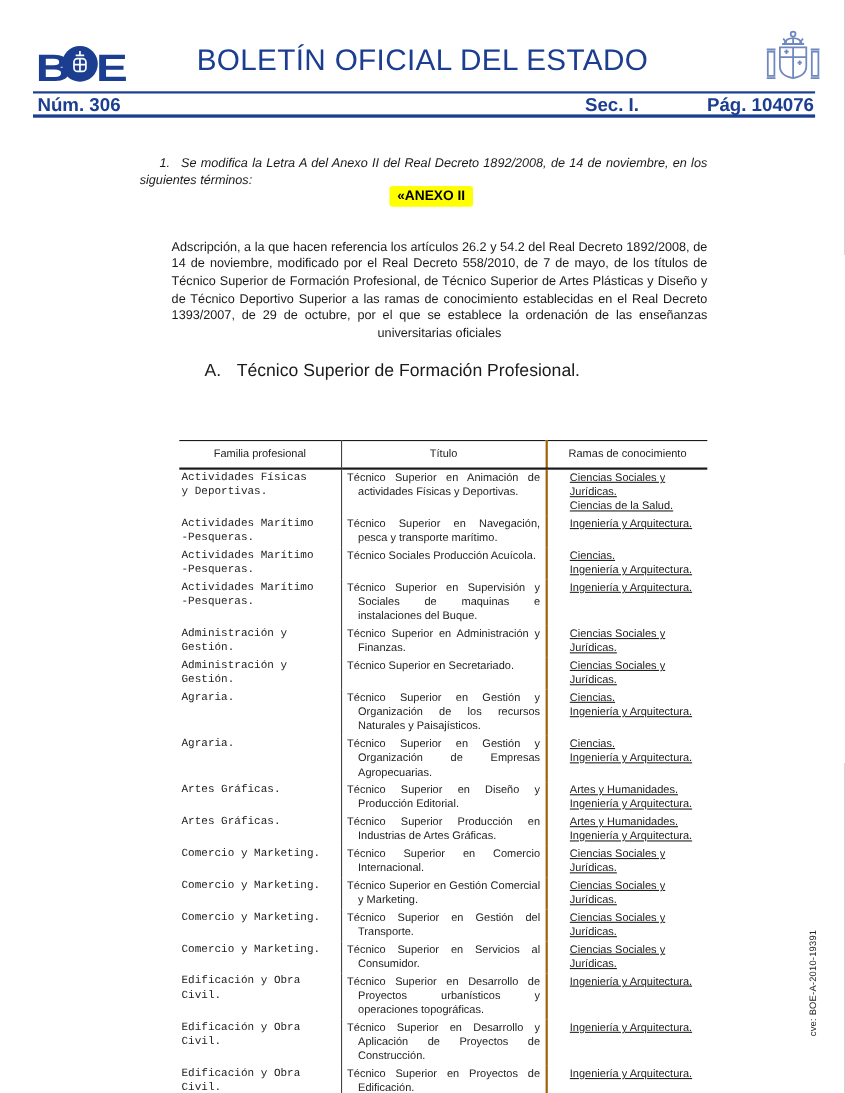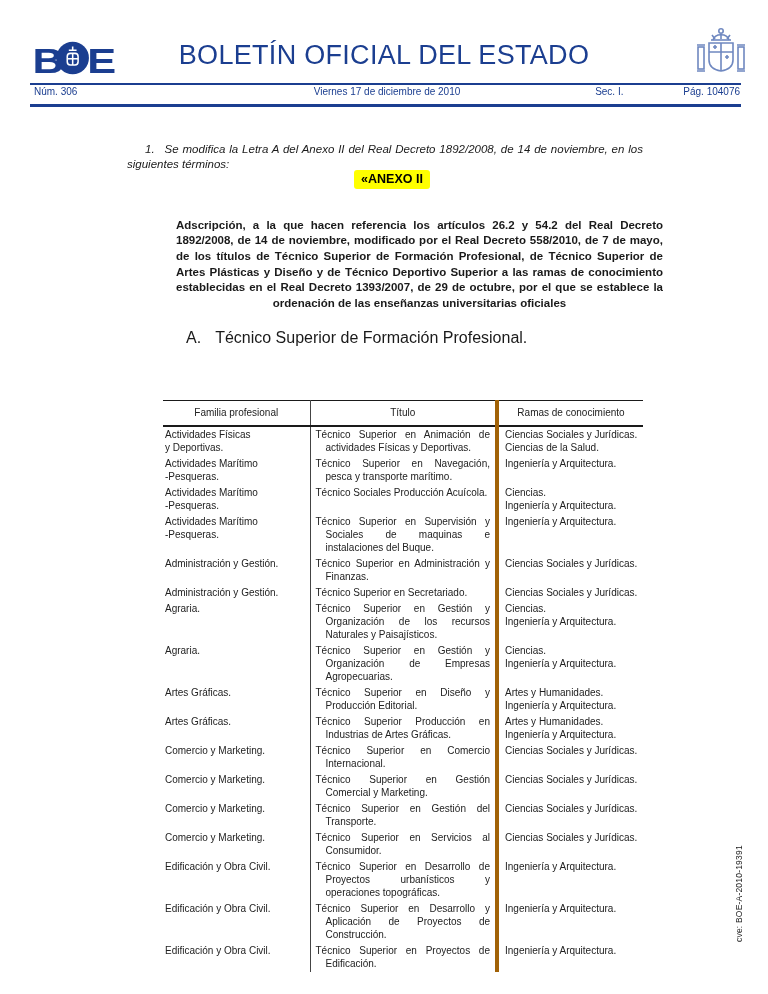--- a/index.html
+++ b/index.html
@@ -13,62 +13,62 @@
     position:absolute;top:40px;left:0;right:0;text-align:center;
     font-size:27px;font-weight:normal;color:#1b3e90;letter-spacing:.3px;
   }
   .boe-logo{position:absolute;top:37px;left:34px;}
   .coat-arms{position:absolute;top:27px;right:22px;}
   .rule{position:absolute;left:30px;right:27px;background:#1b3e90;}
   .rule-thin{top:83px;height:2px;}
   .rule-thick{top:104px;height:3px;}
   .meta-row{
     position:absolute;top:86px;left:34px;right:28px;height:16px;
-    font-size:10px;font-weight:normal;color:#1b3e90;
+    font-size:17px;font-weight:bold;color:#1b3e90;
   }
   .meta-left{position:absolute;left:0;top:0;}
   .meta-center{position:absolute;left:0;right:0;top:0;text-align:center;}
   .meta-right{position:absolute;right:0;top:0;}
   .meta-right span{margin-left:14px;padding-left:43px;}
   .meta-right span:first-child{margin-left:0;}
   
   .para1{
     position:absolute;top:130px;left:127px;width:516px;
     font-size:11.5px;line-height:15px;text-indent:18px;text-align:justify;font-style:italic;
   }
   .para1 .pnum{margin-right:10px;}
   .anexo-wrap{position:absolute;top:169px;left:0;right:0;text-align:center;padding-left:16px;}
   .anexo{
     display:inline-block;background:#ffff00;color:#000;
     font-size:12.5px;font-weight:bold;padding:2px 7px 3px;border-radius:3px;
   }
   .adscripcion{
-    position:absolute;top:206px;left:176px;width:487px;
-    font-size:11.5px;font-weight:bold;line-height:15.7px;
+    position:absolute;top:206px;left:156px;width:487px;
+    font-size:11.5px;font-weight:normal;line-height:15.7px;
     text-align:justify;text-align-last:center;
   }
   .section-a{position:absolute;top:329px;left:186px;font-size:16px;}
   .section-a .snum{margin-right:14px;}
   
   .fp-table{
     position:absolute;top:356px;left:163px;width:480px;
     border-collapse:collapse;font-size:10px;color:#222;
     border-top:1.5px solid #1a1a1a;table-layout:fixed;margin-top:44px;
   }
   .fp-table th{
     font-weight:normal;text-align:center;padding:6px 2px 7px;
     border-bottom:2.5px solid #1a1a1a;font-size:10px;
   }
   .fp-table td{vertical-align:top;padding:1px 3px 2px;line-height:13px;}
   .col-familia{width:147px;}
-  .col-titulo{width:187px;border-left:1px solid #444;border-right:4px solid #a16207;}
+  .col-titulo{width:187px;border-left:1px solid #444;border-right:2px solid #a16207;}
   .col-ramas{width:146px;}
-  td.c-familia{white-space:pre-line;padding-left:2px;}
+  td.c-familia{white-space:pre-line;padding-left:2px;font-family:Liberation Mono, monospace;}
   td.c-titulo{text-align:justify;padding-left:15px;text-indent:-10px;padding-right:5px;}
-  td.c-ramas{white-space:pre-line;padding-left:6px;}
+  td.c-ramas{white-space:pre-line;padding-left:20px;text-decoration:underline;}
   
   .cve{
     position:absolute;right:24px;top:818px;height:124px;
     writing-mode:vertical-rl;transform:rotate(180deg);
     font-size:8.5px;color:#222;letter-spacing:.2px;white-space:nowrap;
   }
 </style>
 </head>
 <body>
 
@@ -106,21 +106,20 @@
       <path d="M13 16 h24 v17 q0 9 -12 11 q-12 -2 -12 -11 z"></path>
       <path d="M13 25 h24 M25 16 v28"></path>
       <path d="M17 20 h4 M19 18 v4 M29 30 h4 M31 28 v4"></path>
     </svg>
   </div>
 
   <div class="rule rule-thin"></div>
 
   <div class="meta-row">
     <span class="meta-left">Núm. 306</span>
-    <span class="meta-center">Viernes 17 de diciembre de 2010</span>
     <span class="meta-right">
       <span>Sec. I.</span>
       <span>Pág. 104076</span>
     </span>
   </div>
 
   <div class="rule rule-thick"></div>
 
   <p class="para1">
     <span class="pnum">1.</span><span>Se modifica la Letra A del Anexo II del Real Decreto 1892/2008, de 14 de noviembre, en los siguientes términos:</span>

